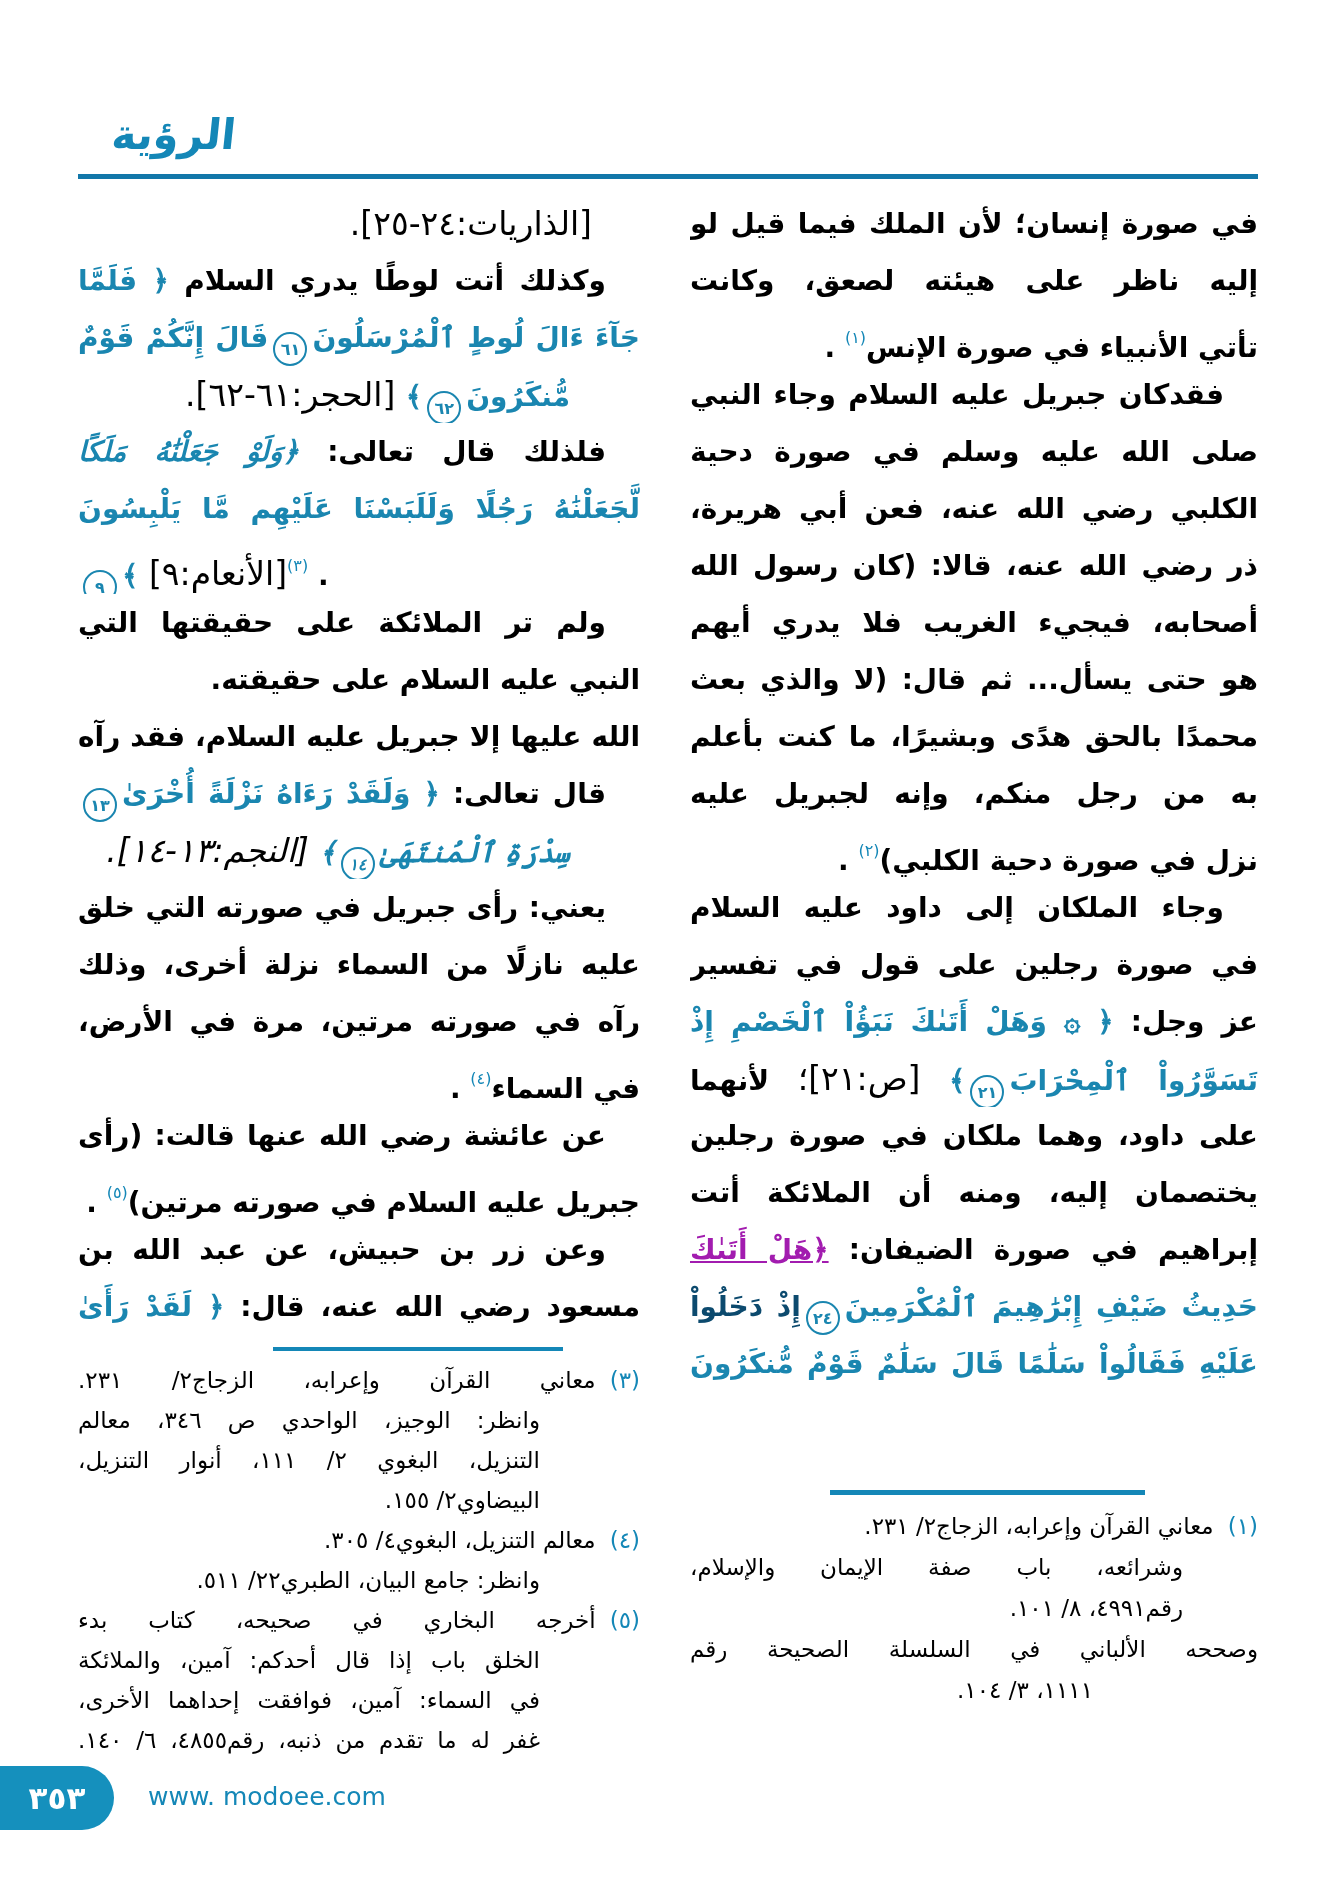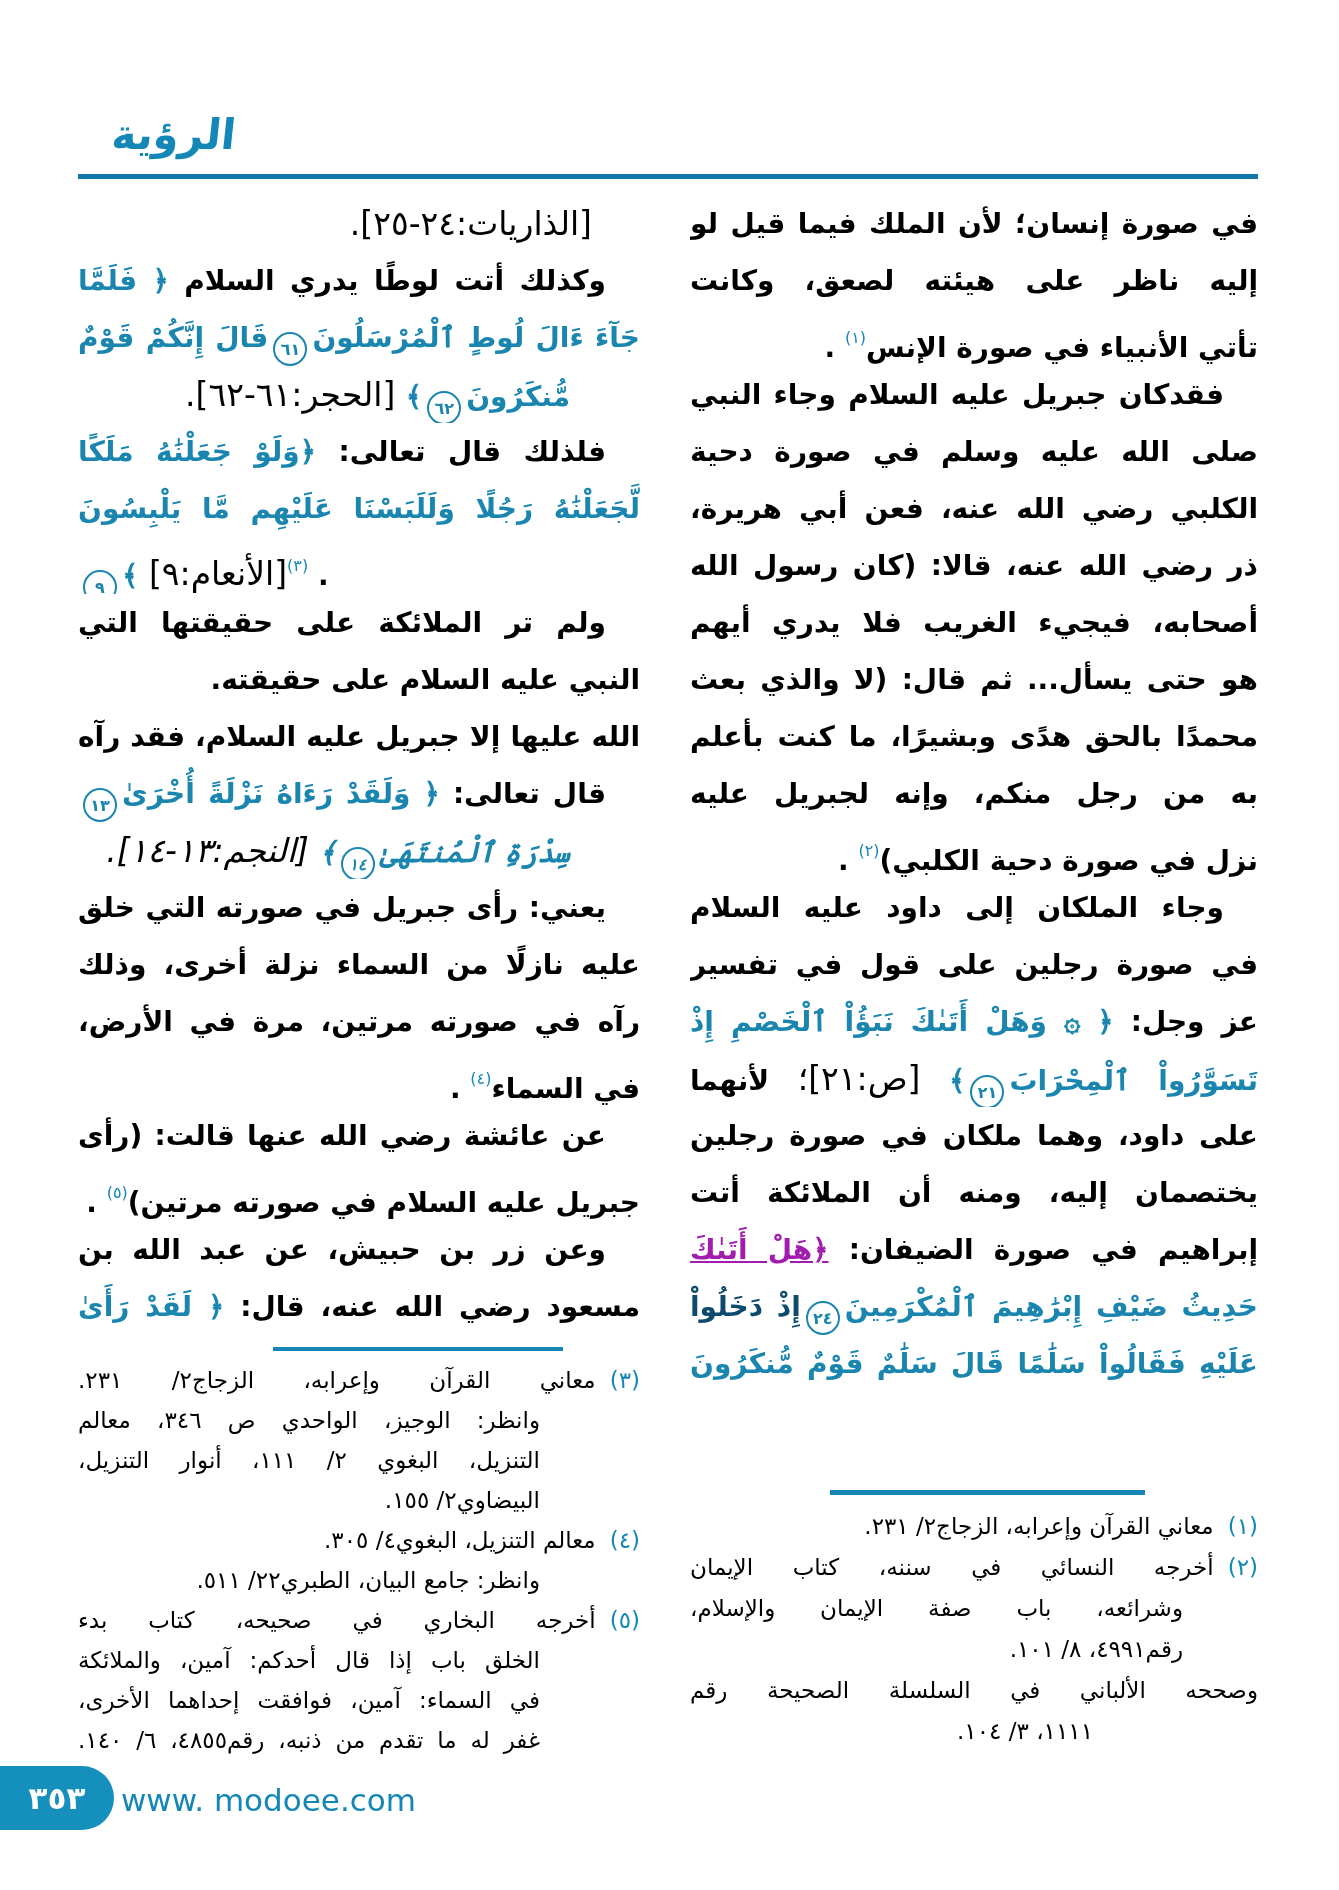--- a/index.html
+++ b/index.html
@@ -37,21 +37,21 @@
   .ayah{display:inline-block;width:34px;height:34px;border:2px solid;border-radius:50%;
         font-size:16px;font-weight:700;line-height:32px;text-align:center;vertical-align:-8px;
         margin:0 5px;box-sizing:border-box;}
   .sep{position:absolute;height:5px;}
   #sep-right{left:830px;top:1490px;width:315px;}
   #sep-left{left:273px;top:1347px;width:290px;height:4px;}
   
   .badge{position:absolute;left:0;top:1766px;width:114px;height:64px;
          border-radius:0 34px 34px 0;color:#fff;font-size:31px;font-weight:700;
          text-align:center;line-height:64px;}
-  .site{position:absolute;left:121px;top:1782px;font-size:31px;font-weight:400;direction:ltr;}
+  .site{position:absolute;left:148px;top:1782px;font-size:25px;font-weight:400;direction:ltr;}
 </style>
 </head>
 <body>
 
 <div class="logo" style="color: rgb(20, 135, 183);">الرؤية</div>
 <div class="rule" style="background: rgb(18, 119, 169);"></div>
 
 <div id="col-right" class="col main">
     <div class="ln a-j"><span class="sg s-n">في صورة إنسان؛ لأن الملك فيما قيل لو نظر</span></div>
     <div class="ln a-j"><span class="sg s-n">إليه ناظر على هيئته لصعق، وكانت الملائكة</span></div>
@@ -73,21 +73,21 @@
     <div class="ln a-j"><span class="sg s-n">يختصمان إليه، ومنه أن الملائكة أتت</span></div>
     <div class="ln a-j"><span class="sg s-n">إبراهيم في صورة الضيفان: </span><span class="sg s-q" style="color: #a21caf; text-decoration: underline;">﴿هَلْ أَتَىٰكَ</span></div>
     <div class="ln a-j"><span class="sg s-q" style="color: rgb(26, 134, 176);">حَدِيثُ ضَيْفِ إِبْرَٰهِيمَ ٱلْمُكْرَمِينَ</span><span class="ayah" style="color: rgb(26, 134, 176); border-color: rgb(26, 134, 176);">٢٤</span><span class="sg s-q" style="color: #0c4a6e;">إِذْ دَخَلُواْ</span></div>
     <div class="ln a-j"><span class="sg s-q" style="color: rgb(26, 134, 176);">عَلَيْهِ فَقَالُواْ سَلَٰمًا قَالَ سَلَٰمٌ قَوْمٌ مُّنكَرُونَ</span></div>
   </div>
 <div id="col-left" class="col main">
     <div class="ln a-r" style="padding-right: 48px;"><span class="sg s-c">[الذاريات:٢٤-٢٥].</span></div>
     <div class="ln a-j" style="padding-right: 34px;"><span class="sg s-n">وكذلك أتت لوطًا يدري السلام </span><span class="sg s-q" style="color: rgb(26, 134, 176);">﴿ فَلَمَّا</span></div>
     <div class="ln a-j"><span class="sg s-q" style="color: rgb(26, 134, 176);">جَآءَ ءَالَ لُوطٍ ٱلْمُرْسَلُونَ</span><span class="ayah" style="color: rgb(26, 134, 176); border-color: rgb(26, 134, 176);">٦١</span><span class="sg s-q" style="color: rgb(26, 134, 176);">قَالَ إِنَّكُمْ قَوْمٌ</span></div>
     <div class="ln a-r" style="padding-right: 70px;"><span class="sg s-q" style="color: rgb(26, 134, 176);">مُّنكَرُونَ</span><span class="ayah" style="color: rgb(26, 134, 176); border-color: rgb(26, 134, 176);">٦٢</span><span class="sg s-q" style="color: rgb(26, 134, 176);">﴾</span><span class="sg s-c"> [الحجر:٦١-٦٢].</span></div>
-    <div class="ln a-j" style="padding-right: 34px;"><span class="sg s-n">فلذلك قال تعالى: </span><span class="sg s-q" style="color: rgb(26, 134, 176);">﴿وَلَوْ جَعَلْنَٰهُ مَلَكًا</span></div>
+    <div class="ln a-j" style="padding-right: 34px;"><span class="sg s-n">فلذلك قال تعالى: </span><span class="sg s-q" style="color: rgb(26, 134, 176); font-style: italic;">﴿وَلَوْ جَعَلْنَٰهُ مَلَكًا</span></div>
     <div class="ln a-j"><span class="sg s-q" style="color: rgb(26, 134, 176);">لَّجَعَلْنَٰهُ رَجُلًا وَلَلَبَسْنَا عَلَيْهِم مَّا يَلْبِسُونَ</span></div>
     <div class="ln a-l d-ltr"><span class="ayah" style="color: rgb(26, 134, 176); border-color: rgb(26, 134, 176);">٩</span><span class="sg s-q" style="color: rgb(26, 134, 176);">﴾</span><span class="sg s-c"> [الأنعام:٩]</span><span class="sg s-f" style="color: rgb(20, 135, 183);">(٣)</span><span class="sg s-n"> .</span></div>
     <div class="ln a-j" style="padding-right: 34px;"><span class="sg s-n">ولم تر الملائكة على حقيقتها التي خلقها</span></div>
     <div class="ln a-r"><span class="sg s-n">النبي عليه السلام على حقيقته.</span></div>
     <div class="ln a-j"><span class="sg s-n">الله عليها إلا جبريل عليه السلام، فقد رآه</span></div>
     <div class="ln a-j" style="padding-right: 34px;"><span class="sg s-n">قال تعالى: </span><span class="sg s-q" style="color: rgb(26, 134, 176);">﴿ وَلَقَدْ رَءَاهُ نَزْلَةً أُخْرَىٰ</span><span class="ayah" style="color: rgb(26, 134, 176); border-color: rgb(26, 134, 176);">١٣</span></div>
     <div class="ln a-r" style="padding-right: 70px; font-style: italic;"><span class="sg s-q" style="color: rgb(26, 134, 176);">سِدْرَةِ ٱلْمُنتَهَىٰ</span><span class="ayah" style="color: rgb(26, 134, 176); border-color: rgb(26, 134, 176);">١٤</span><span class="sg s-q" style="color: rgb(26, 134, 176);">﴾</span><span class="sg s-c"> [النجم:١٣-١٤].</span></div>
     <div class="ln a-j" style="padding-right: 34px;"><span class="sg s-n">يعني: رأى جبريل في صورته التي خلق</span></div>
     <div class="ln a-j"><span class="sg s-n">عليه نازلًا من السماء نزلة أخرى، وذلك أنه</span></div>
     <div class="ln a-j"><span class="sg s-n">رآه في صورته مرتين، مرة في الأرض، ومرة</span></div>
@@ -96,21 +96,20 @@
     <div class="ln a-r"><span class="sg s-n">جبريل عليه السلام في صورته مرتين)</span><span class="sg s-f" style="color: rgb(20, 135, 183);">(٥)</span><span class="sg s-n"> .</span></div>
     <div class="ln a-j" style="padding-right: 34px;"><span class="sg s-n">وعن زر بن حبيش، عن عبد الله بن</span></div>
     <div class="ln a-j"><span class="sg s-n">مسعود رضي الله عنه، قال: </span><span class="sg s-q" style="color: rgb(26, 134, 176);">﴿ لَقَدْ رَأَىٰ مِنْ</span></div>
   </div>
 
 <div id="sep-right" class="sep" style="background: rgb(20, 135, 183);"></div>
 <div id="sep-left" class="sep" style="background: rgb(20, 135, 183);"></div>
 
 <div id="fn-right" class="fnbox">
     <div class="ln a-r"><span class="sg s-g" style="color: rgb(20, 135, 183);">(١)</span><span class="sg s-c">معاني القرآن وإعرابه، الزجاج٢/ ٢٣١.</span></div>
-    <div class="ln a-j"><span class="sg s-g" style="color: rgb(20, 135, 183);">(٢)</span><span class="sg s-c">أخرجه النسائي في سننه، كتاب الإيمان</span></div>
     <div class="ln a-j" style="padding-right: 75px;"><span class="sg s-c">وشرائعه، باب صفة الإيمان والإسلام،</span></div>
     <div class="ln a-r" style="padding-right: 75px;"><span class="sg s-c">رقم٤٩٩١، ٨/ ١٠١.</span></div>
     <div class="ln a-j"><span class="sg s-c">وصححه الألباني في السلسلة الصحيحة رقم</span></div>
     <div class="ln a-r" style="padding-right: 165px;"><span class="sg s-c">١١١١، ٣/ ١٠٤.</span></div>
   </div>
 <div id="fn-left" class="fnbox">
     <div class="ln a-j"><span class="sg s-g" style="color: rgb(20, 135, 183);">(٣)</span><span class="sg s-c">معاني القرآن وإعرابه، الزجاج٢/ ٢٣١.</span></div>
     <div class="ln a-j" style="padding-right: 100px;"><span class="sg s-c">وانظر: الوجيز، الواحدي ص ٣٤٦، معالم</span></div>
     <div class="ln a-j" style="padding-right: 100px;"><span class="sg s-c">التنزيل، البغوي ٢/ ١١١، أنوار التنزيل،</span></div>
     <div class="ln a-r" style="padding-right: 100px;"><span class="sg s-c">البيضاوي٢/ ١٥٥.</span></div>

